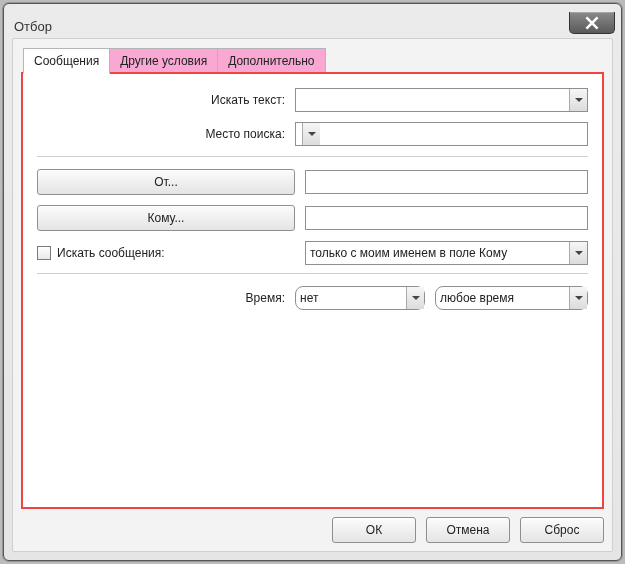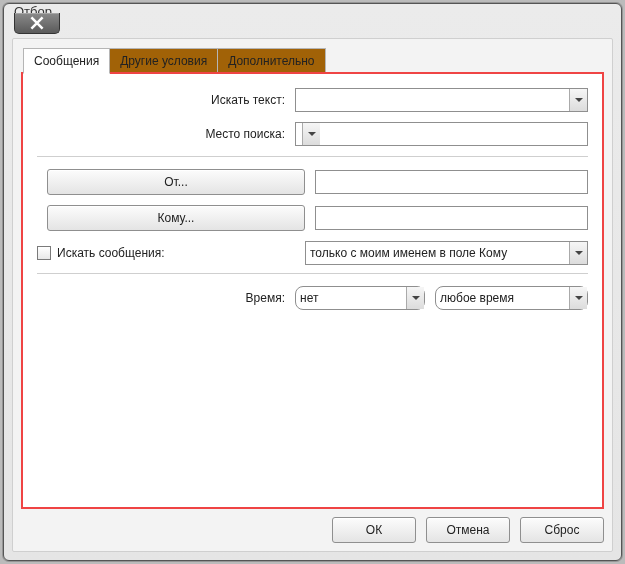--- a/index.html
+++ b/index.html
@@ -19,25 +19,24 @@
     background: linear-gradient(#ebebeb, #e5e5e5);
     border: 1px solid #555;
     border-radius: 6px;
     box-shadow: 0 0 0 1px rgba(0,0,0,0.2);
     display: flex;
     flex-direction: column;
   }
   .titlebar {
     height: 30px;
     display: flex;
-    align-items: flex-start;
+    align-items: flex-end;
     padding: 0 6px 0 10px;
     font-size: 13px;
     color: #333;
-    flex-direction: column;
   }
   .titlebar .title { flex: 1; }
   .close-btn {
     width: 46px; height: 22px;
     margin-top: -6px;
     background: linear-gradient(#8a8a8a, #5a5a5a);
     border: 1px solid #333;
     border-top: none;
     border-radius: 0 0 5px 5px;
     display: flex; align-items: center; justify-content: center;
@@ -61,21 +60,21 @@
     display: flex;
     margin-bottom: -1px;
     padding-left: 2px;
     gap: 0;
   }
   .tab {
     padding: 5px 10px 5px 10px;
     font-size: 12px;
     border: 1px solid #b5b5b5;
     border-bottom: 1px solid #b5b5b5;
-    background: #a16207;
+    background: #f9a8d4;
     position: relative;
     top: 1px;
     margin-right: -1px;
   }
   .tab.active {
     background: #fff;
     border-bottom: 1px solid #fff;
     z-index: 2;
   }
   .tab-panel {
@@ -136,21 +135,20 @@
     background: linear-gradient(#fcfcfc,#e4e4e4);
     font-size: 12px;
     display: flex; align-items: center; justify-content: center;
     padding: 0 16px;
     box-shadow: inset 0 1px 0 #fff;
   }
 
   .from-row .btn, .to-row .btn {
     width: 258px;
     margin-right: 10px;
-    margin-left: 10px;
   }
   .from-row .field-col, .to-row .field-col { flex: 1; }
 
   .chk-row {
     display: flex;
     align-items: center;
     margin-top: 6px;
   }
   .chk-row .chk-wrap {
     width: 268px;

